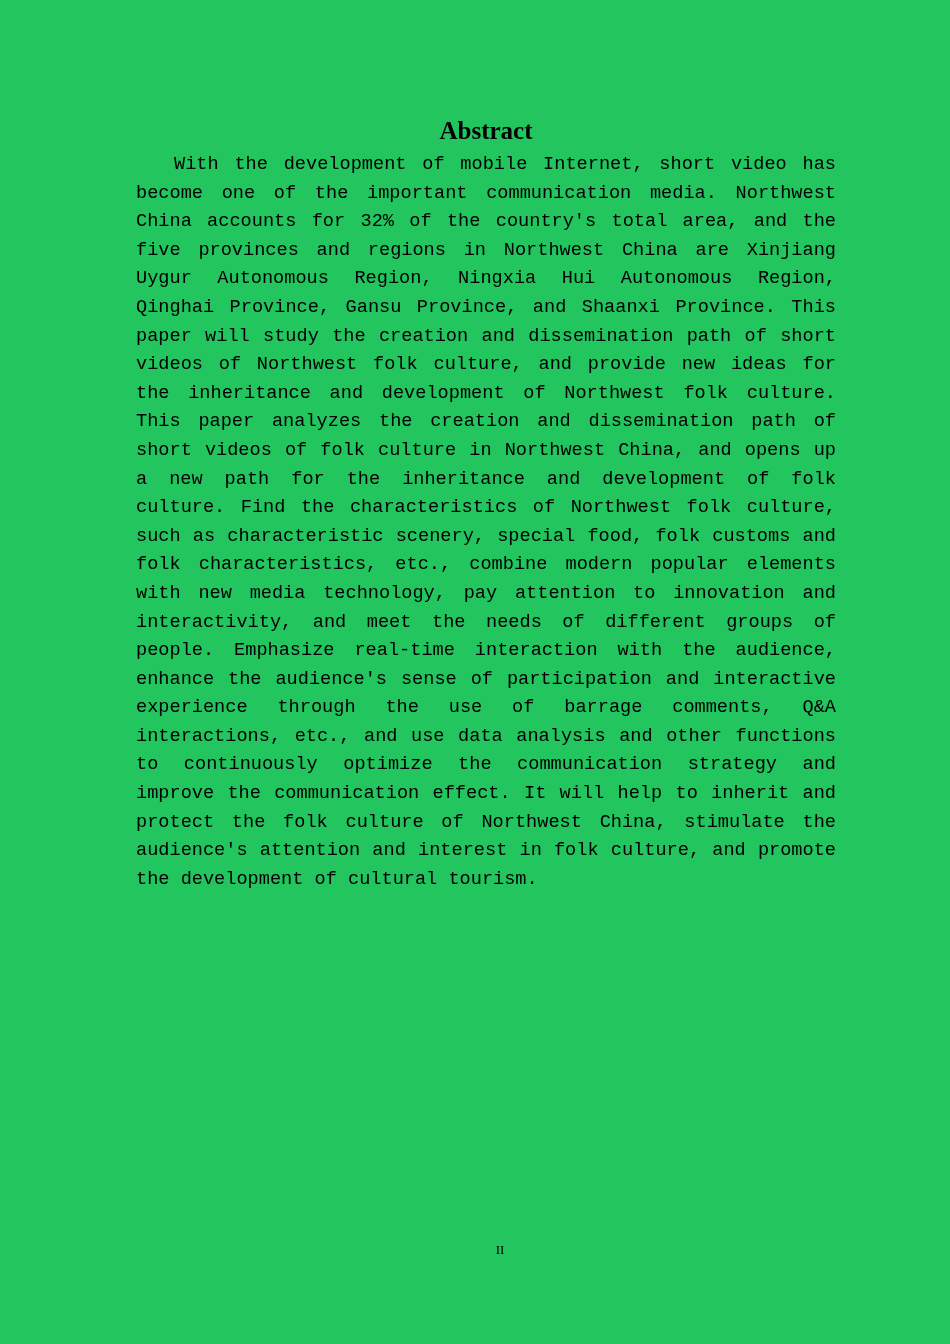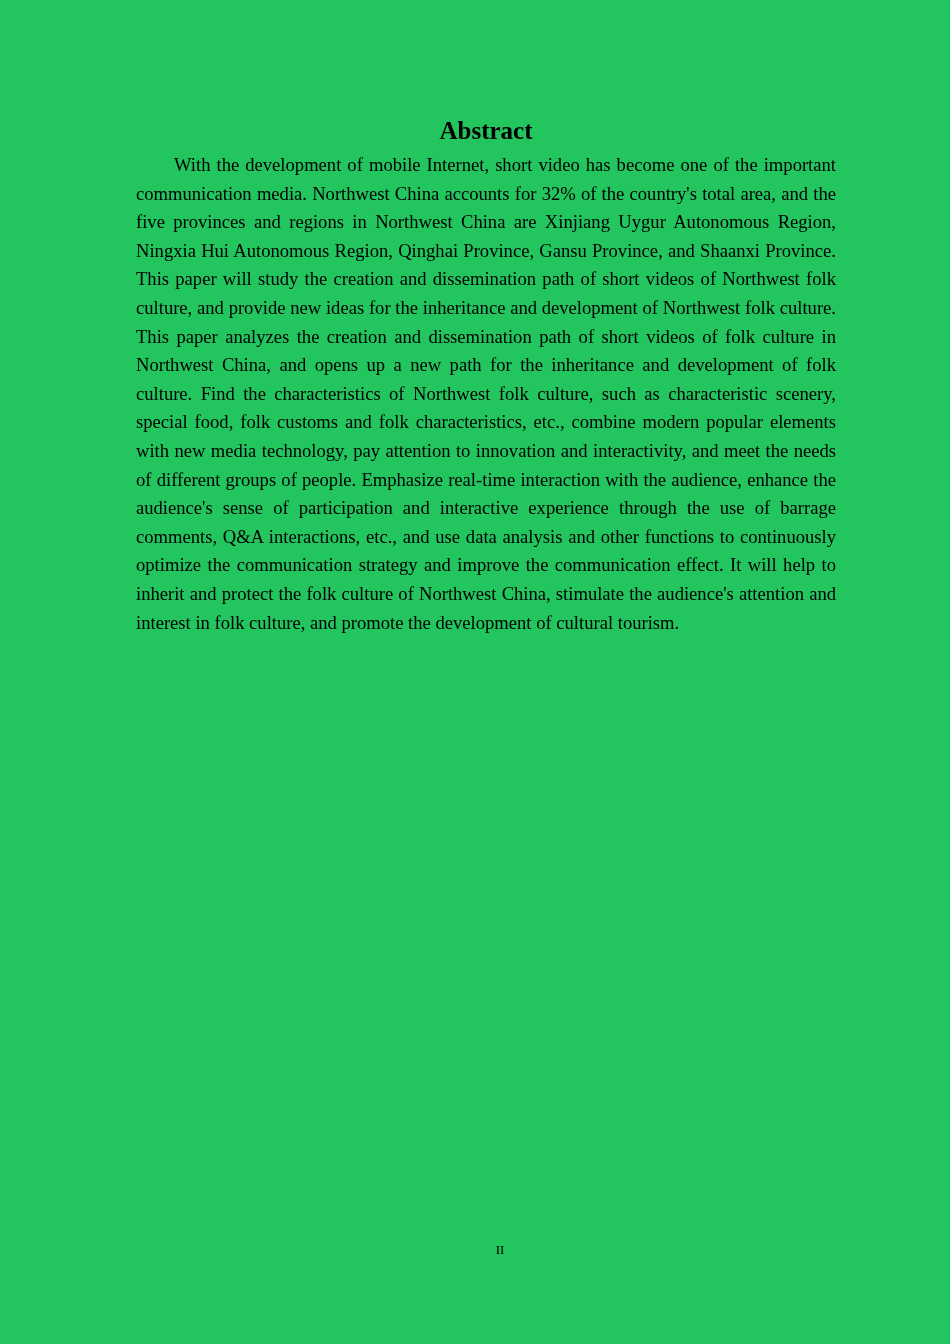--- a/index.html
+++ b/index.html
@@ -38,20 +38,21 @@
       position: absolute;
       left: 136px;
       width: 700px;
       top: 151px;
       margin: 0;
       font-size: 18.6px;
       line-height: 28.6px;
       text-align: justify;
       text-indent: 38px;
       hyphens: none;
+      font-family: Liberation Mono, monospace;
     }
     .keywords {
       position: absolute;
       left: 136px;
       width: 700px;
       top: 694px;
       margin: 0;
       font-size: 18.6px;
       line-height: 28.6px;
       text-align: left;

